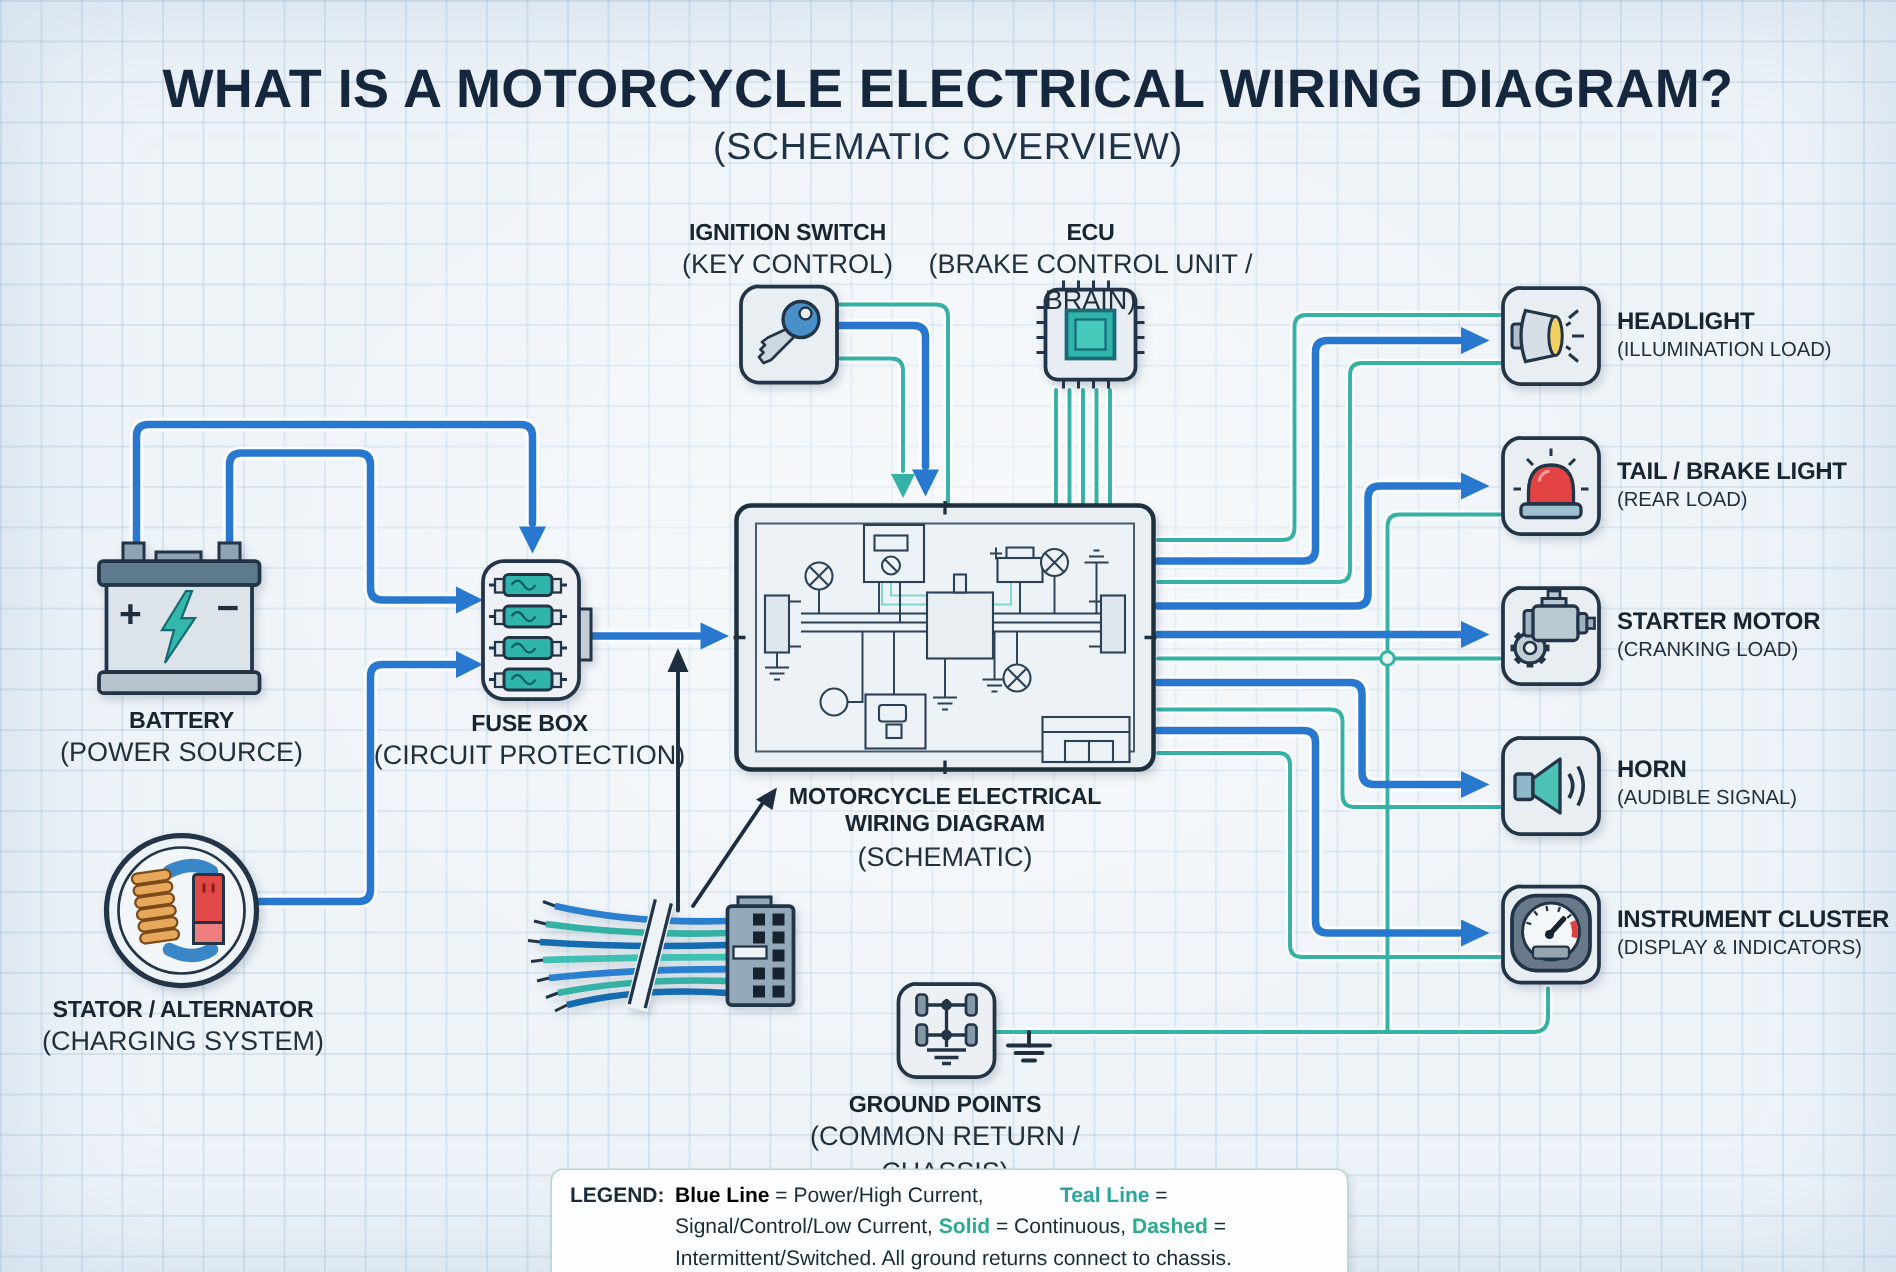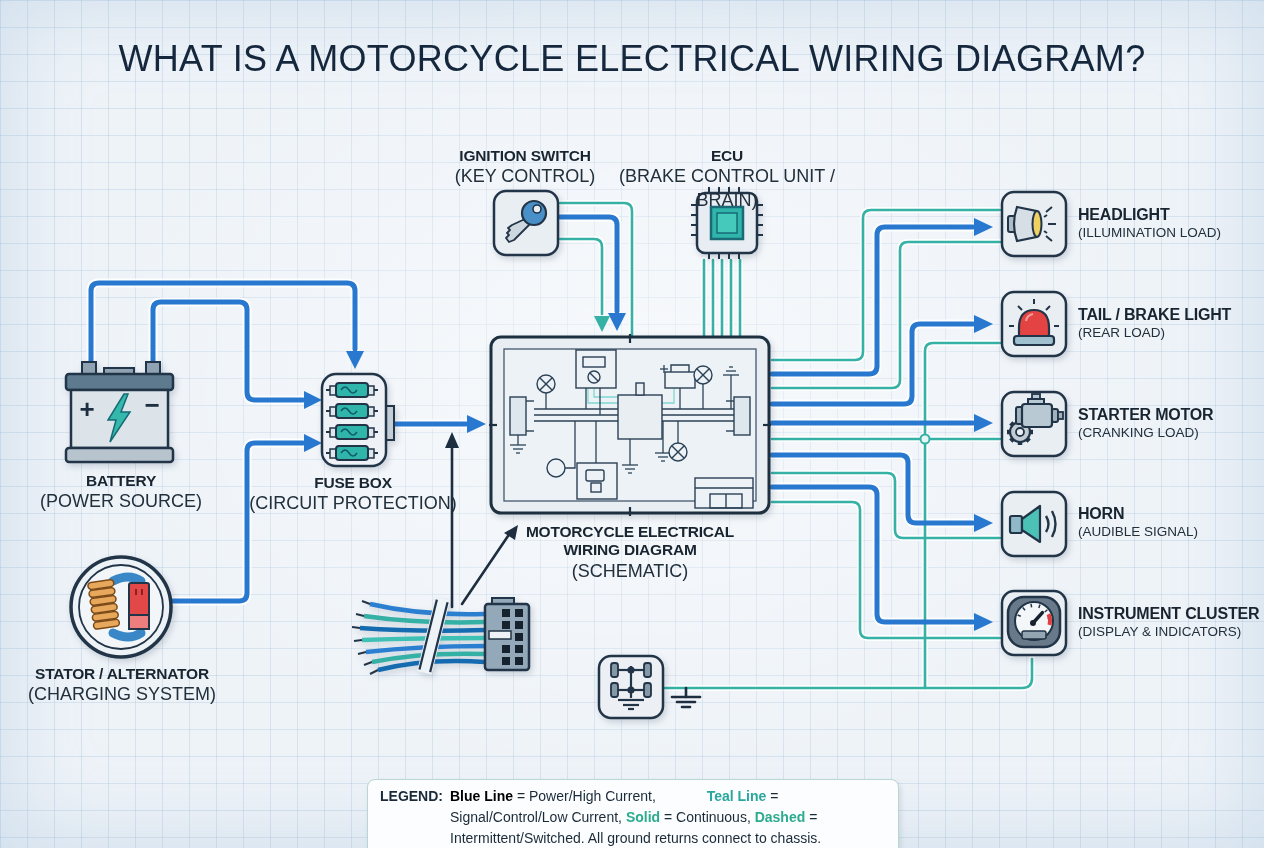--- a/index.html
+++ b/index.html
@@ -12,21 +12,21 @@
     position:relative;width:1264px;height:848px;overflow:hidden;
     background-color:var(--bg);
     background-image:
       radial-gradient(ellipse at 50% 45%, rgba(255,255,255,0.55), rgba(255,255,255,0) 62%),
       linear-gradient(to right, rgba(150,185,215,0.28) 1px, transparent 1px),
       linear-gradient(to bottom, rgba(150,185,215,0.28) 1px, transparent 1px);
     background-size:100% 100%,27px 27px,27px 27px;
     box-shadow:inset 0 0 90px rgba(120,160,200,0.28);
   }
   .title{position:absolute;left:0;top:38px;width:100%;text-align:center;
-    font-size:36px;font-weight:400;letter-spacing:0.3px;color:#15273c;}
+    font-size:36px;font-weight:700;letter-spacing:0.3px;color:#15273c;}
   .subtitle{position:absolute;left:0;top:84px;width:100%;text-align:center;
     font-size:25px;font-weight:500;letter-spacing:0.5px;color:#1e3348;}
   .clabel{position:absolute;width:220px;text-align:center;color:#18242f;}
   .clabel .cname{font-size:15.5px;font-weight:700;letter-spacing:-0.2px;line-height:1.18;}
   .clabel .csub{font-size:18px;font-weight:400;line-height:1.3;color:#22303c;}
   .rlabel{position:absolute;width:190px;text-align:left;color:#18242f;}
   .rlabel .cname{font-size:16px;font-weight:700;letter-spacing:-0.2px;line-height:1.15;}
   .rlabel .csub{font-size:13.5px;font-weight:400;line-height:1.3;color:#22303c;}
   .iconwrap{position:absolute;filter:drop-shadow(2px 3px 3px rgba(40,60,85,0.20));}
   #wires{position:absolute;left:0;top:0;}
@@ -113,20 +113,21 @@
 
     <g>
       <path class="blk" d="M452 607 L452 446"></path>
       <polygon class="ah-k" points="445,448 459,448 452,432"></polygon>
       <path class="blk" d="M462 604 L508 536"></path>
       <polygon class="ah-k" points="518,525 515,540 504,533"></polygon>
     </g>
   </svg>
 
   <div class="title">WHAT IS A MOTORCYCLE ELECTRICAL WIRING DIAGRAM?</div>
+  <div class="subtitle">(SCHEMATIC OVERVIEW)</div>
 
   <div class="iconwrap" style="left:492px;top:189px;">
     <svg width="68" height="68" viewBox="0 0 68 68">
       <rect x="2" y="2" width="64" height="64" rx="12" fill="#e9eef3" stroke="#223447" stroke-width="2.5"></rect>
       <g>
         <path d="M33 30 L38 35 L22 51 L17 53 L14 49 L17 46 L15 44 L18 41 L16 39 L20 36 Z" fill="#cdd7df" stroke="#223447" stroke-width="1.8" stroke-linejoin="round"></path>
         <circle cx="42" cy="24" r="12" fill="#4a90c8" stroke="#223447" stroke-width="2.2"></circle>
         <circle cx="45" cy="20" r="4" fill="#e9eef3" stroke="#223447" stroke-width="1.6"></circle>
       </g>
     </svg>
@@ -495,20 +496,24 @@
     <div class="csub">(CHARGING SYSTEM)</div>
   </div>
 
   <div class="clabel" style="left:520px;top:523px;">
     <div class="cname">MOTORCYCLE ELECTRICAL</div>
     <div class="cname">WIRING DIAGRAM</div>
     <div class="csub">(SCHEMATIC)</div>
   </div>
 
 
+  <div class="clabel" style="left:520px;top:728px;">
+    <div class="cname">GROUND POINTS</div>
+    <div class="csub">(COMMON RETURN / CHASSIS)</div>
+  </div>
 
   <div class="rlabel" style="left:1078px;top:206px;">
     <div class="cname">HEADLIGHT</div>
     <div class="csub">(ILLUMINATION LOAD)</div>
   </div>
 
   <div class="rlabel" style="left:1078px;top:306px;">
     <div class="cname">TAIL / BRAKE LIGHT</div>
     <div class="csub">(REAR LOAD)</div>
   </div>

